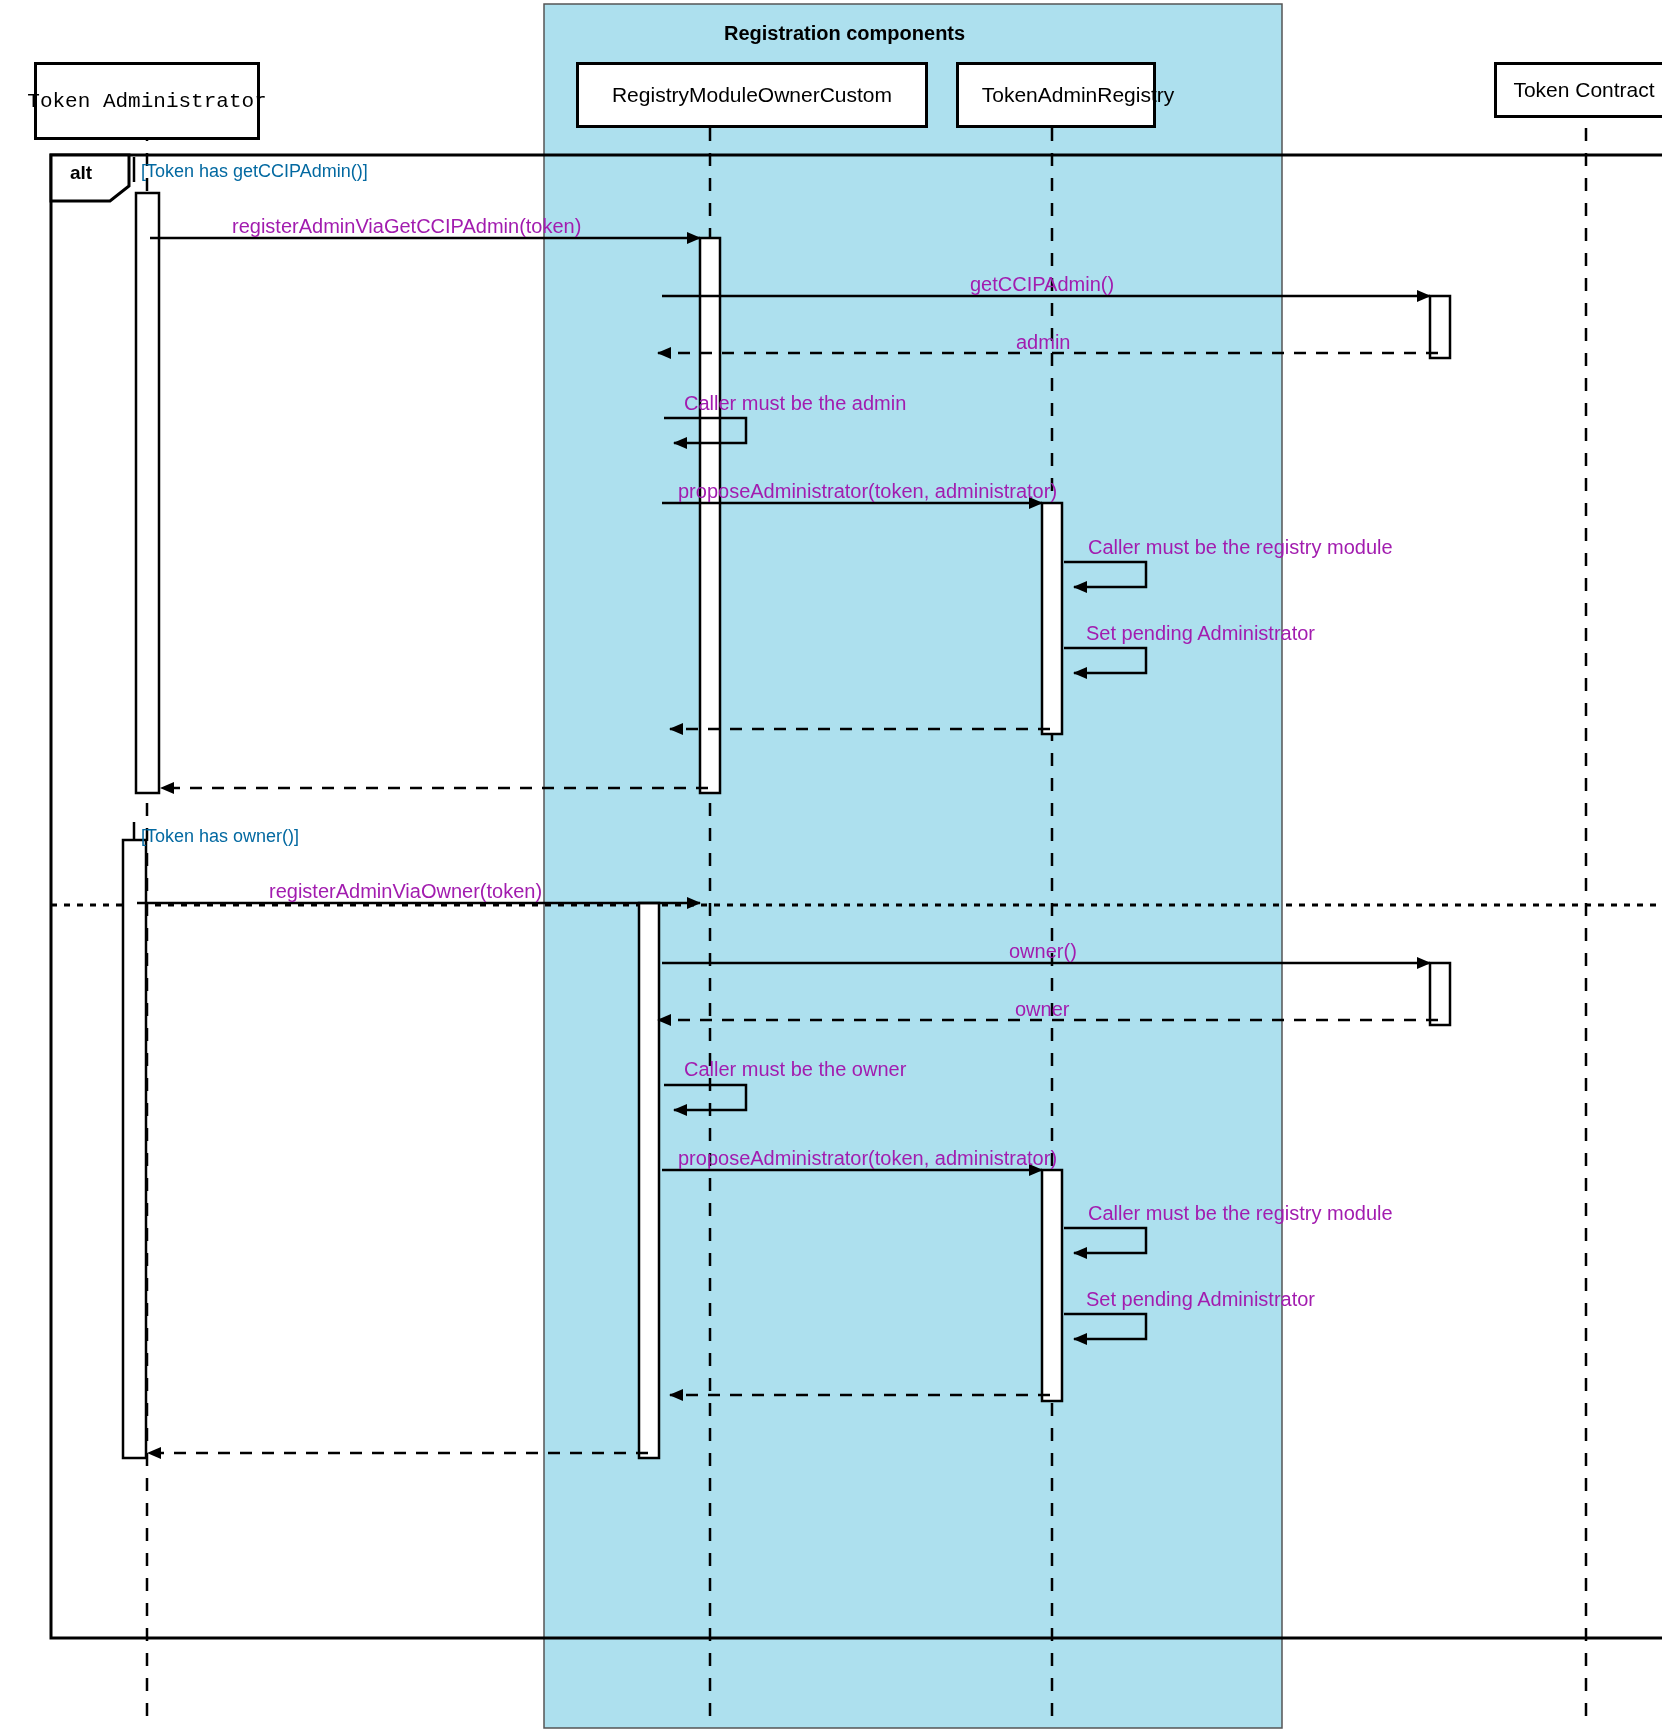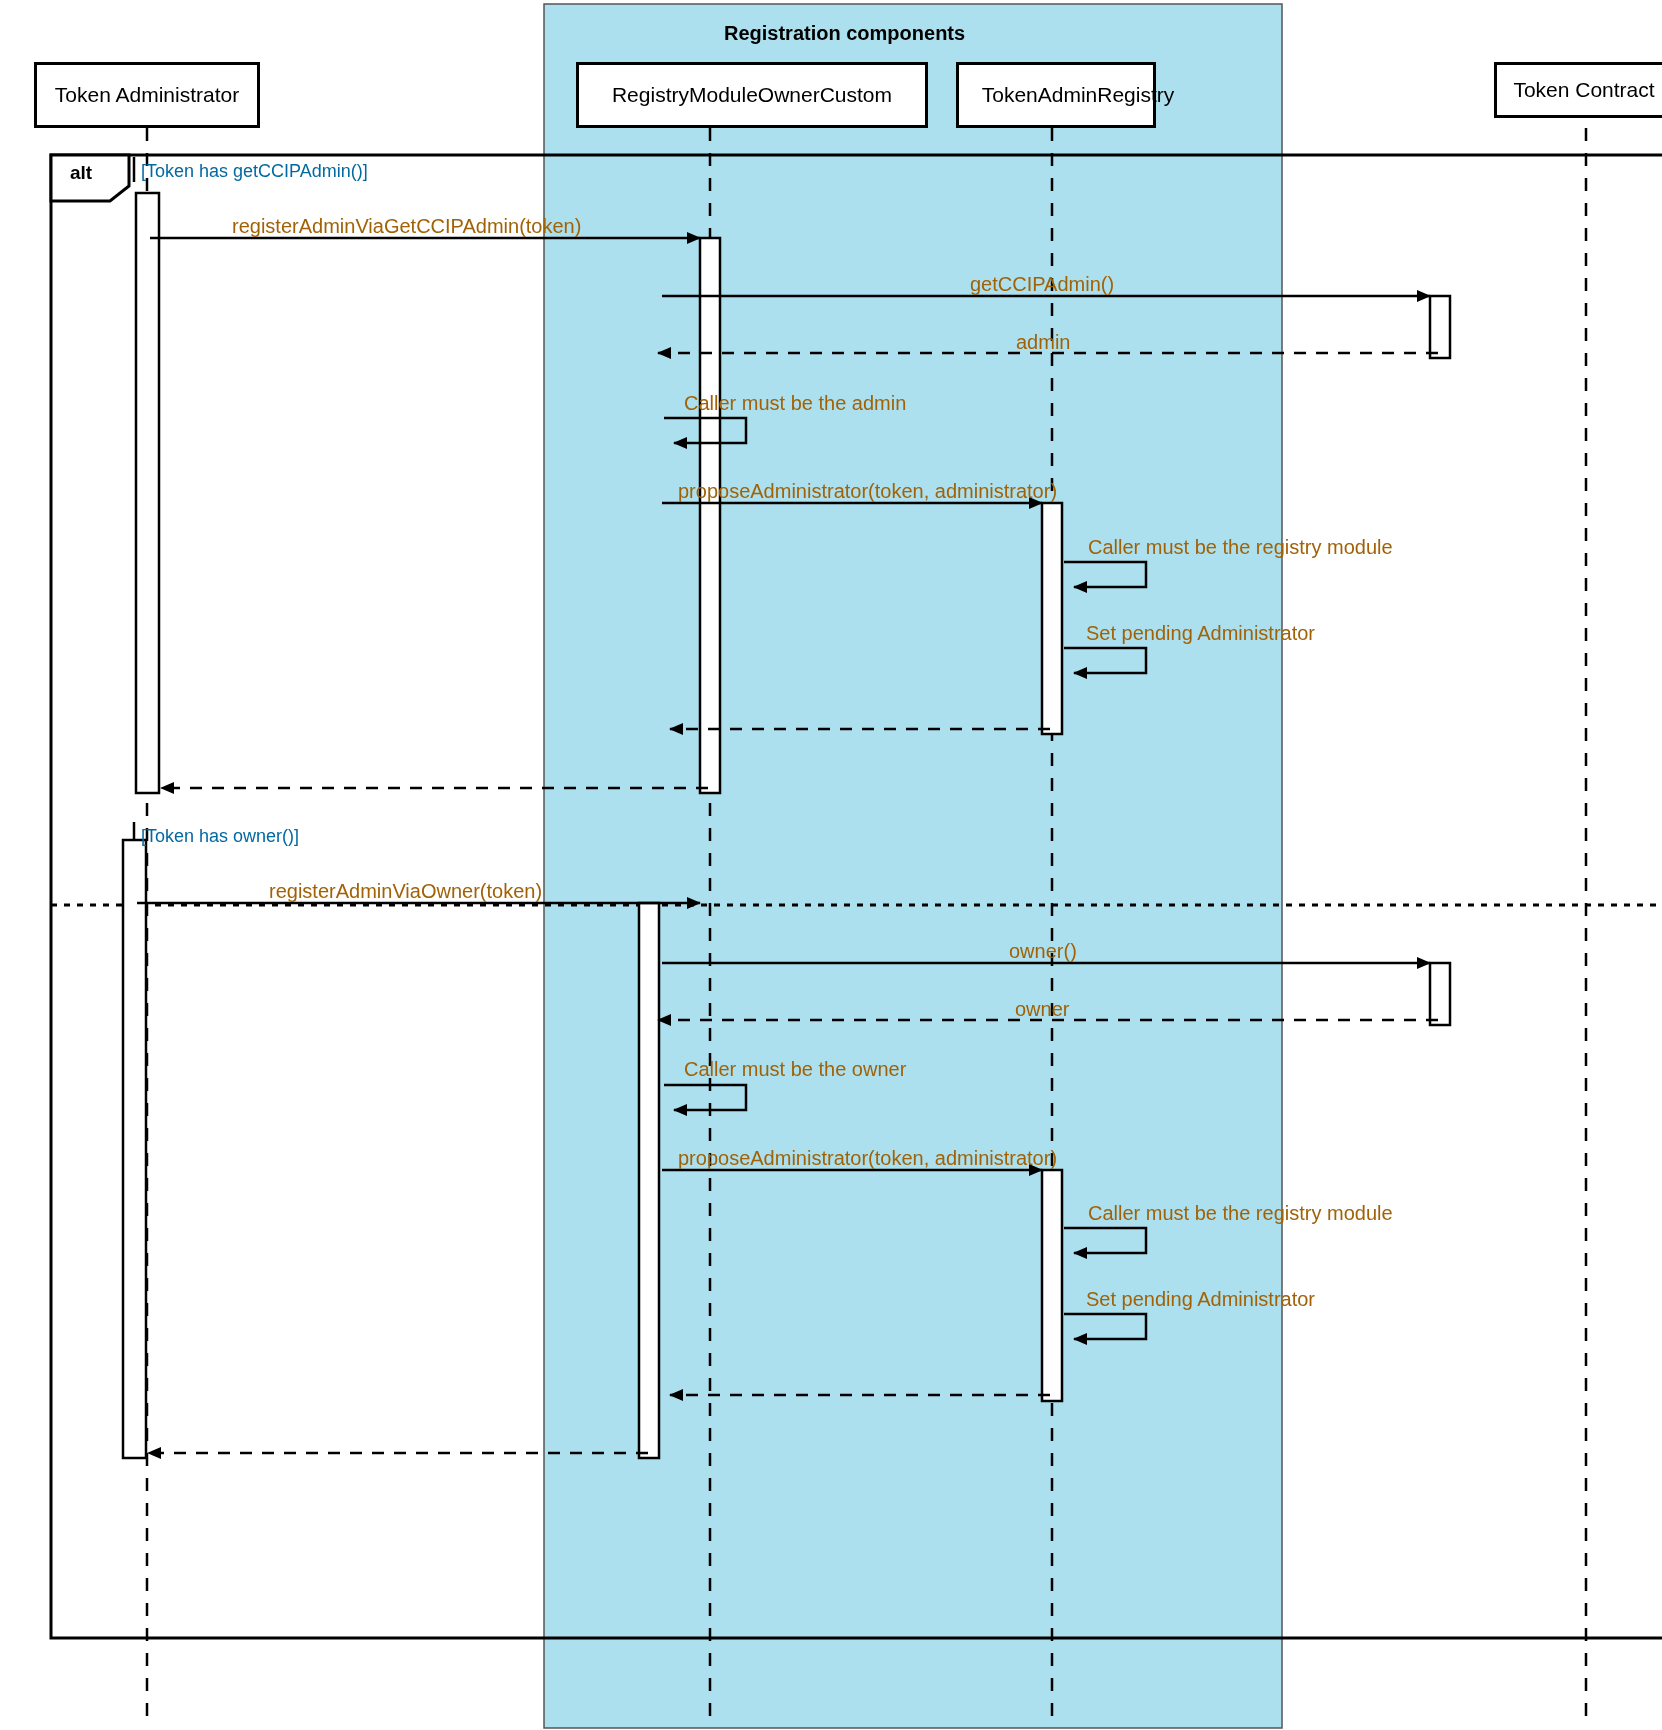--- a/index.html
+++ b/index.html
@@ -40,21 +40,21 @@
   .group-title {
     position: absolute;
     font-size: 20px;
     font-weight: bold;
     color: #000000;
     white-space: nowrap;
   }
   .msg-label {
     position: absolute;
     font-size: 20px;
-    color: #a16207;
+    color: #a21caf;
     white-space: nowrap;
     line-height: 1;
   }
   .frag-label {
     position: absolute;
     font-size: 18px;
     font-weight: normal;
     color: #0369a1;
     white-space: nowrap;
     line-height: 1;
@@ -147,21 +147,21 @@
 
     <path d="M1040,1314 L1122,1314 L1122,1339 L1050,1339" fill="none" stroke="#000000" stroke-width="2.5" marker-end="url(#arrowFilledL)"></path>
 
     <line x1="1026" y1="1395" x2="646" y2="1395" stroke="#000000" stroke-width="2.5" stroke-dasharray="12 10" marker-end="url(#arrowFilledL)"></line>
 
     <line x1="624" y1="1453" x2="124" y2="1453" stroke="#000000" stroke-width="2.5" stroke-dasharray="12 10" marker-end="url(#arrowFilledL)"></line>
   </svg>
 
   <div class="group-title" style="left:700px; top:22px;">Registration components</div>
 
-  <div class="lifeline-box" style="left:10px; top:62px; width:226px; height:66px;">
+  <div class="lifeline-box" style="left:10px; top:62px; width:226px; height:78px;font-family:Liberation Mono, monospace;">
     <span>Token Administrator</span>
   </div>
 
   <div class="lifeline-box" style="left:552px; top:62px; width:352px; height:66px;">
     <span>RegistryModuleOwnerCustom</span>
   </div>
 
   <div class="lifeline-box" style="left:932px; top:62px; width:200px; height:66px;padding-left:44px;">
     <span>TokenAdminRegistry</span>
   </div>

